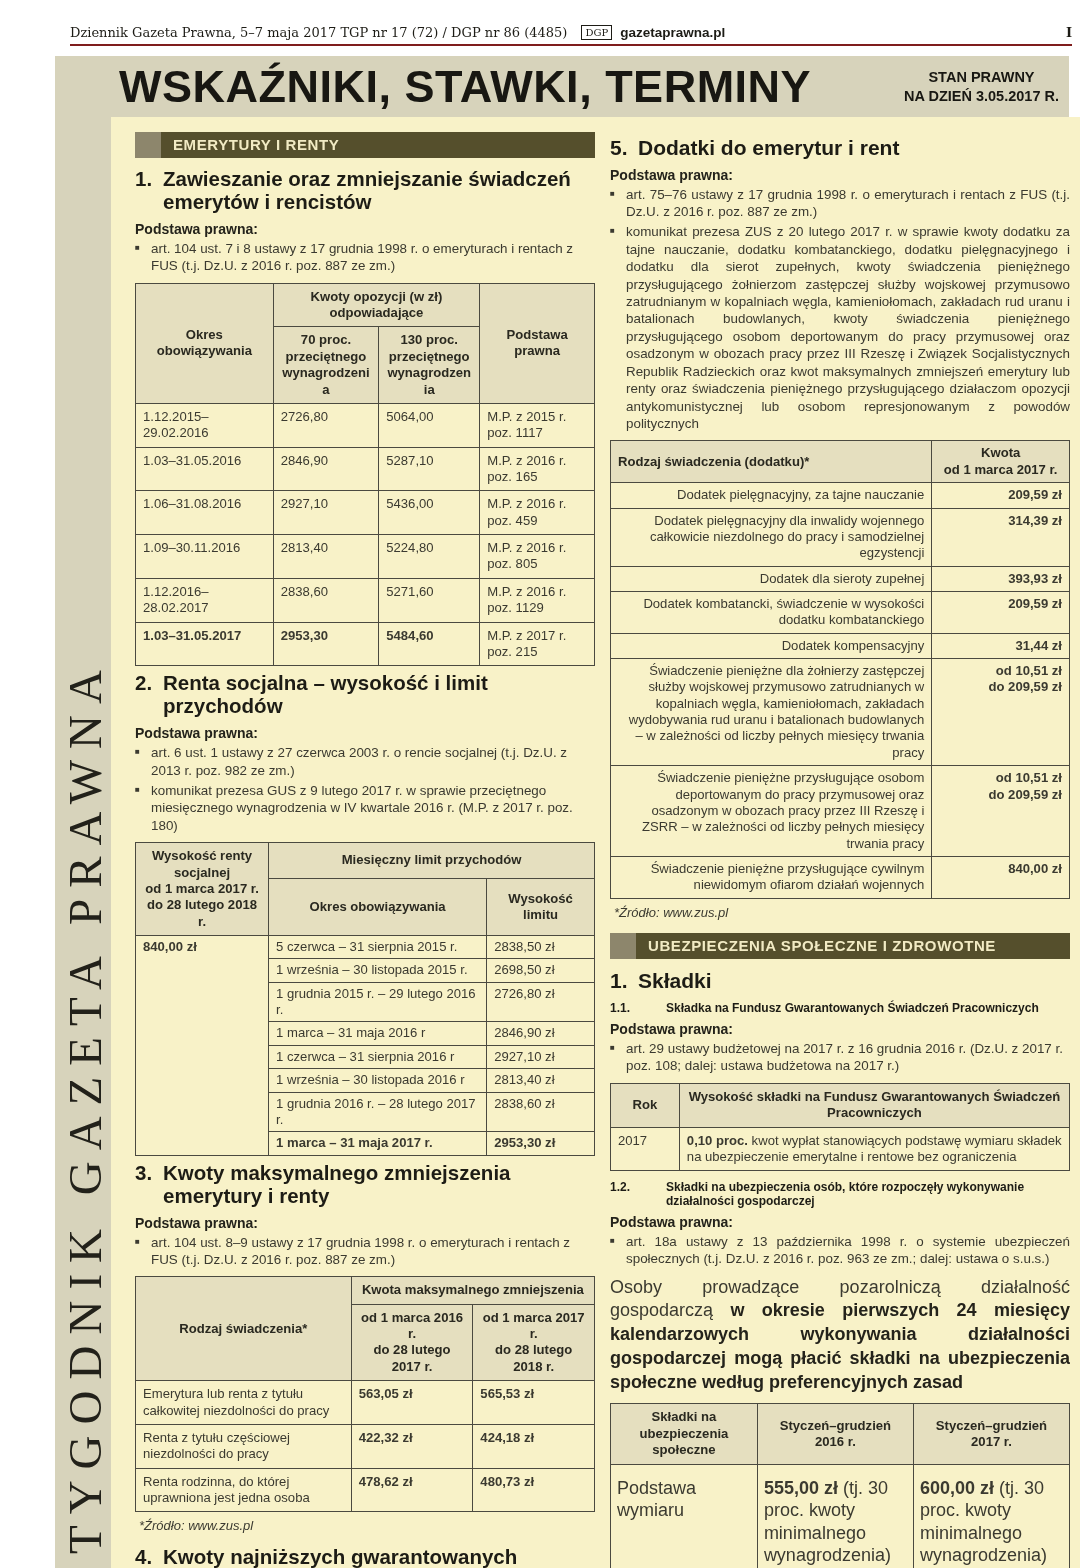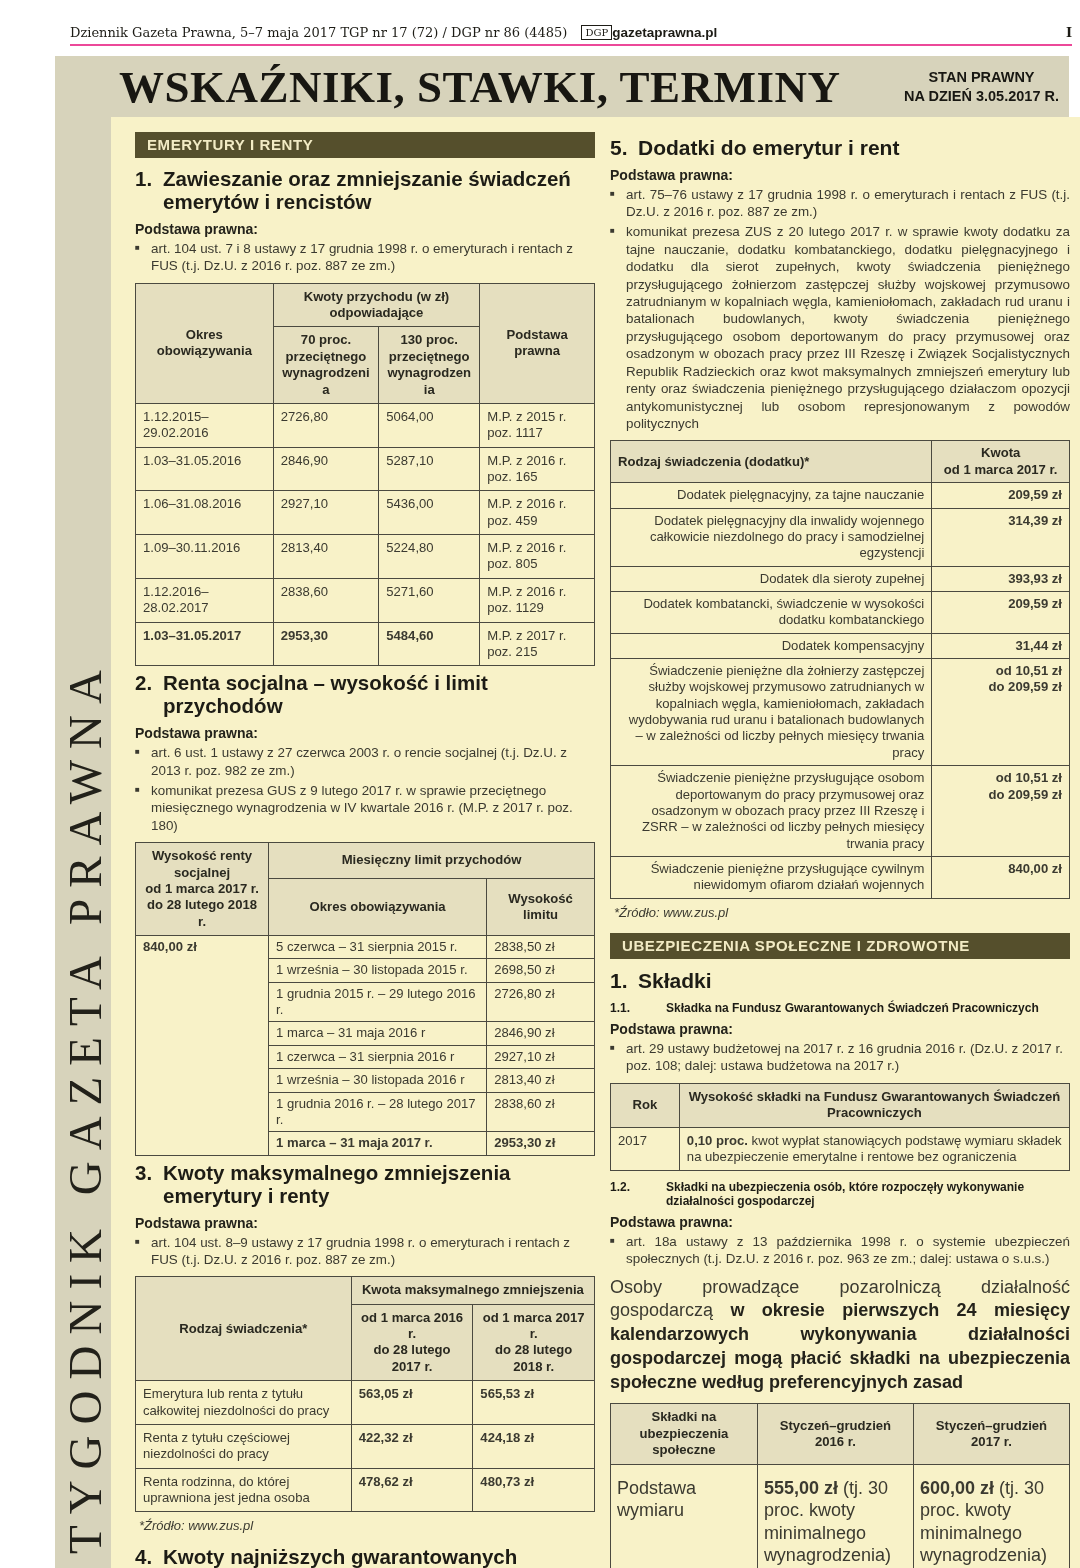--- a/index.html
+++ b/index.html
@@ -4,51 +4,51 @@
 <style>
   * { box-sizing: border-box; }
   html,body { margin:0; padding:0; }
   body {
     width:1080px; height:1568px; position:relative; background:#ffffff;
     font-family:"Liberation Sans", sans-serif; color:#35342b; overflow:hidden;
   }
   
   .topbar {
     position:absolute; left:70px; right:8px; top:20px; height:26px;
-    border-bottom:2px solid #ec4899; display:flex; align-items:center;
+    border-bottom:2px solid #7f1d1d; display:flex; align-items:center;
     font-family:"DejaVu Serif", serif; font-size:13px; color:#1d1c16;
   }
   .dgp-box { margin-left:14px; border:1px solid #1d1c16; font-size:10px; padding:1px 3px; }
-  .site { font-family:"Liberation Sans", sans-serif; font-weight:bold; font-size:13.5px; }
+  .site { font-family:"Liberation Sans", sans-serif; font-weight:bold; font-size:13.5px; margin-left:8px; }
   .pgmark { margin-left:auto; font-weight:bold; }
   
   .band {
     position:absolute; left:55px; top:56px; width:1014px; height:61px;
     background:#d7d3bb; display:flex; align-items:center;
   }
   .main-title {
-    font-family:Liberation Serif, serif; font-weight:bold; font-size:45px;
+    font-family:Liberation Sans, sans-serif; font-weight:bold; font-size:45px;
     letter-spacing:0.5px; margin:0 0 0 64px; color:#181712; white-space:nowrap;
   }
   .status { margin-left:auto; margin-right:10px; text-align:center; font-weight:bold; font-size:14.5px; line-height:1.3; color:#181712; }
   .strip { position:absolute; left:55px; top:56px; width:56px; height:1512px; background:#d7d3bb; overflow:hidden; }
   .strip span {
     position:absolute; bottom:14px; left:3px;
     writing-mode:vertical-rl; transform:rotate(180deg);
     font-family:"Liberation Serif", serif; font-size:47px; letter-spacing:11px; color:#22211a; white-space:nowrap;
   }
   
   .content {
     position:absolute; left:111px; top:117px; width:969px; height:1451px;
     background:#f8f2c8; display:flex; gap:15px; padding:13px 10px 0 24px; overflow:hidden;
   }
   .col { width:460px; overflow:hidden; }
   .tag {
     display:flex; align-items:stretch; height:26px; background:#554f2c;
-    color:#f2ebc4; font-weight:bold; font-size:15px; letter-spacing:0.6px; margin:2px 0 10px;flex-direction:column;
+    color:#f2ebc4; font-weight:bold; font-size:15px; letter-spacing:0.6px; margin:2px 0 10px;
   }
   .tag .sq { width:26px; background:#8d866c; }
   .tag .lbl { padding:4px 0 0 12px; }
   h2.sec { display:flex; font-size:20.5px; line-height:1.12; margin:6px 0 7px; color:#1d1c15; font-weight:bold; }
   h2.sec .n { min-width:28px; }
   h2.sec5 { font-size:21px; }
   h3.subsec { display:flex; font-size:12px; line-height:1.15; margin:10px 0 5px; color:#1d1c15; font-weight:bold;gap:16px; }
   h3.subsec .n { min-width:40px; }
   .law { font-weight:bold; font-size:14px; margin:3px 0 3px; color:#24231b; }
   ul.bullets { list-style:none; margin:0 0 8px 0; padding:0; font-size:13.4px; line-height:1.3; color:#3b3a30; }
@@ -114,21 +114,21 @@
     <table class="tbl">
       <colgroup>
           <col style="width:30%">
           <col style="width:23%">
           <col style="width:22%">
           <col style="width:25%">
         </colgroup>
       <thead>
         <tr>
           <th rowspan="2">Okres obowiązywania</th>
-          <th colspan="2">Kwoty przychodu (w zł) odpowiadające</th>
+          <th colspan="2">Kwoty opozycji (w zł) odpowiadające</th>
           <th rowspan="2">Podstawa prawna</th>
         </tr>
         <tr>
           <th>70 proc. przeciętnego wynagrodzenia</th>
           <th>130 proc. przeciętnego wynagrodzenia</th>
         </tr>
       </thead>
       <tbody>
         <tr>
             <td>1.12.2015–29.02.2016</td>

